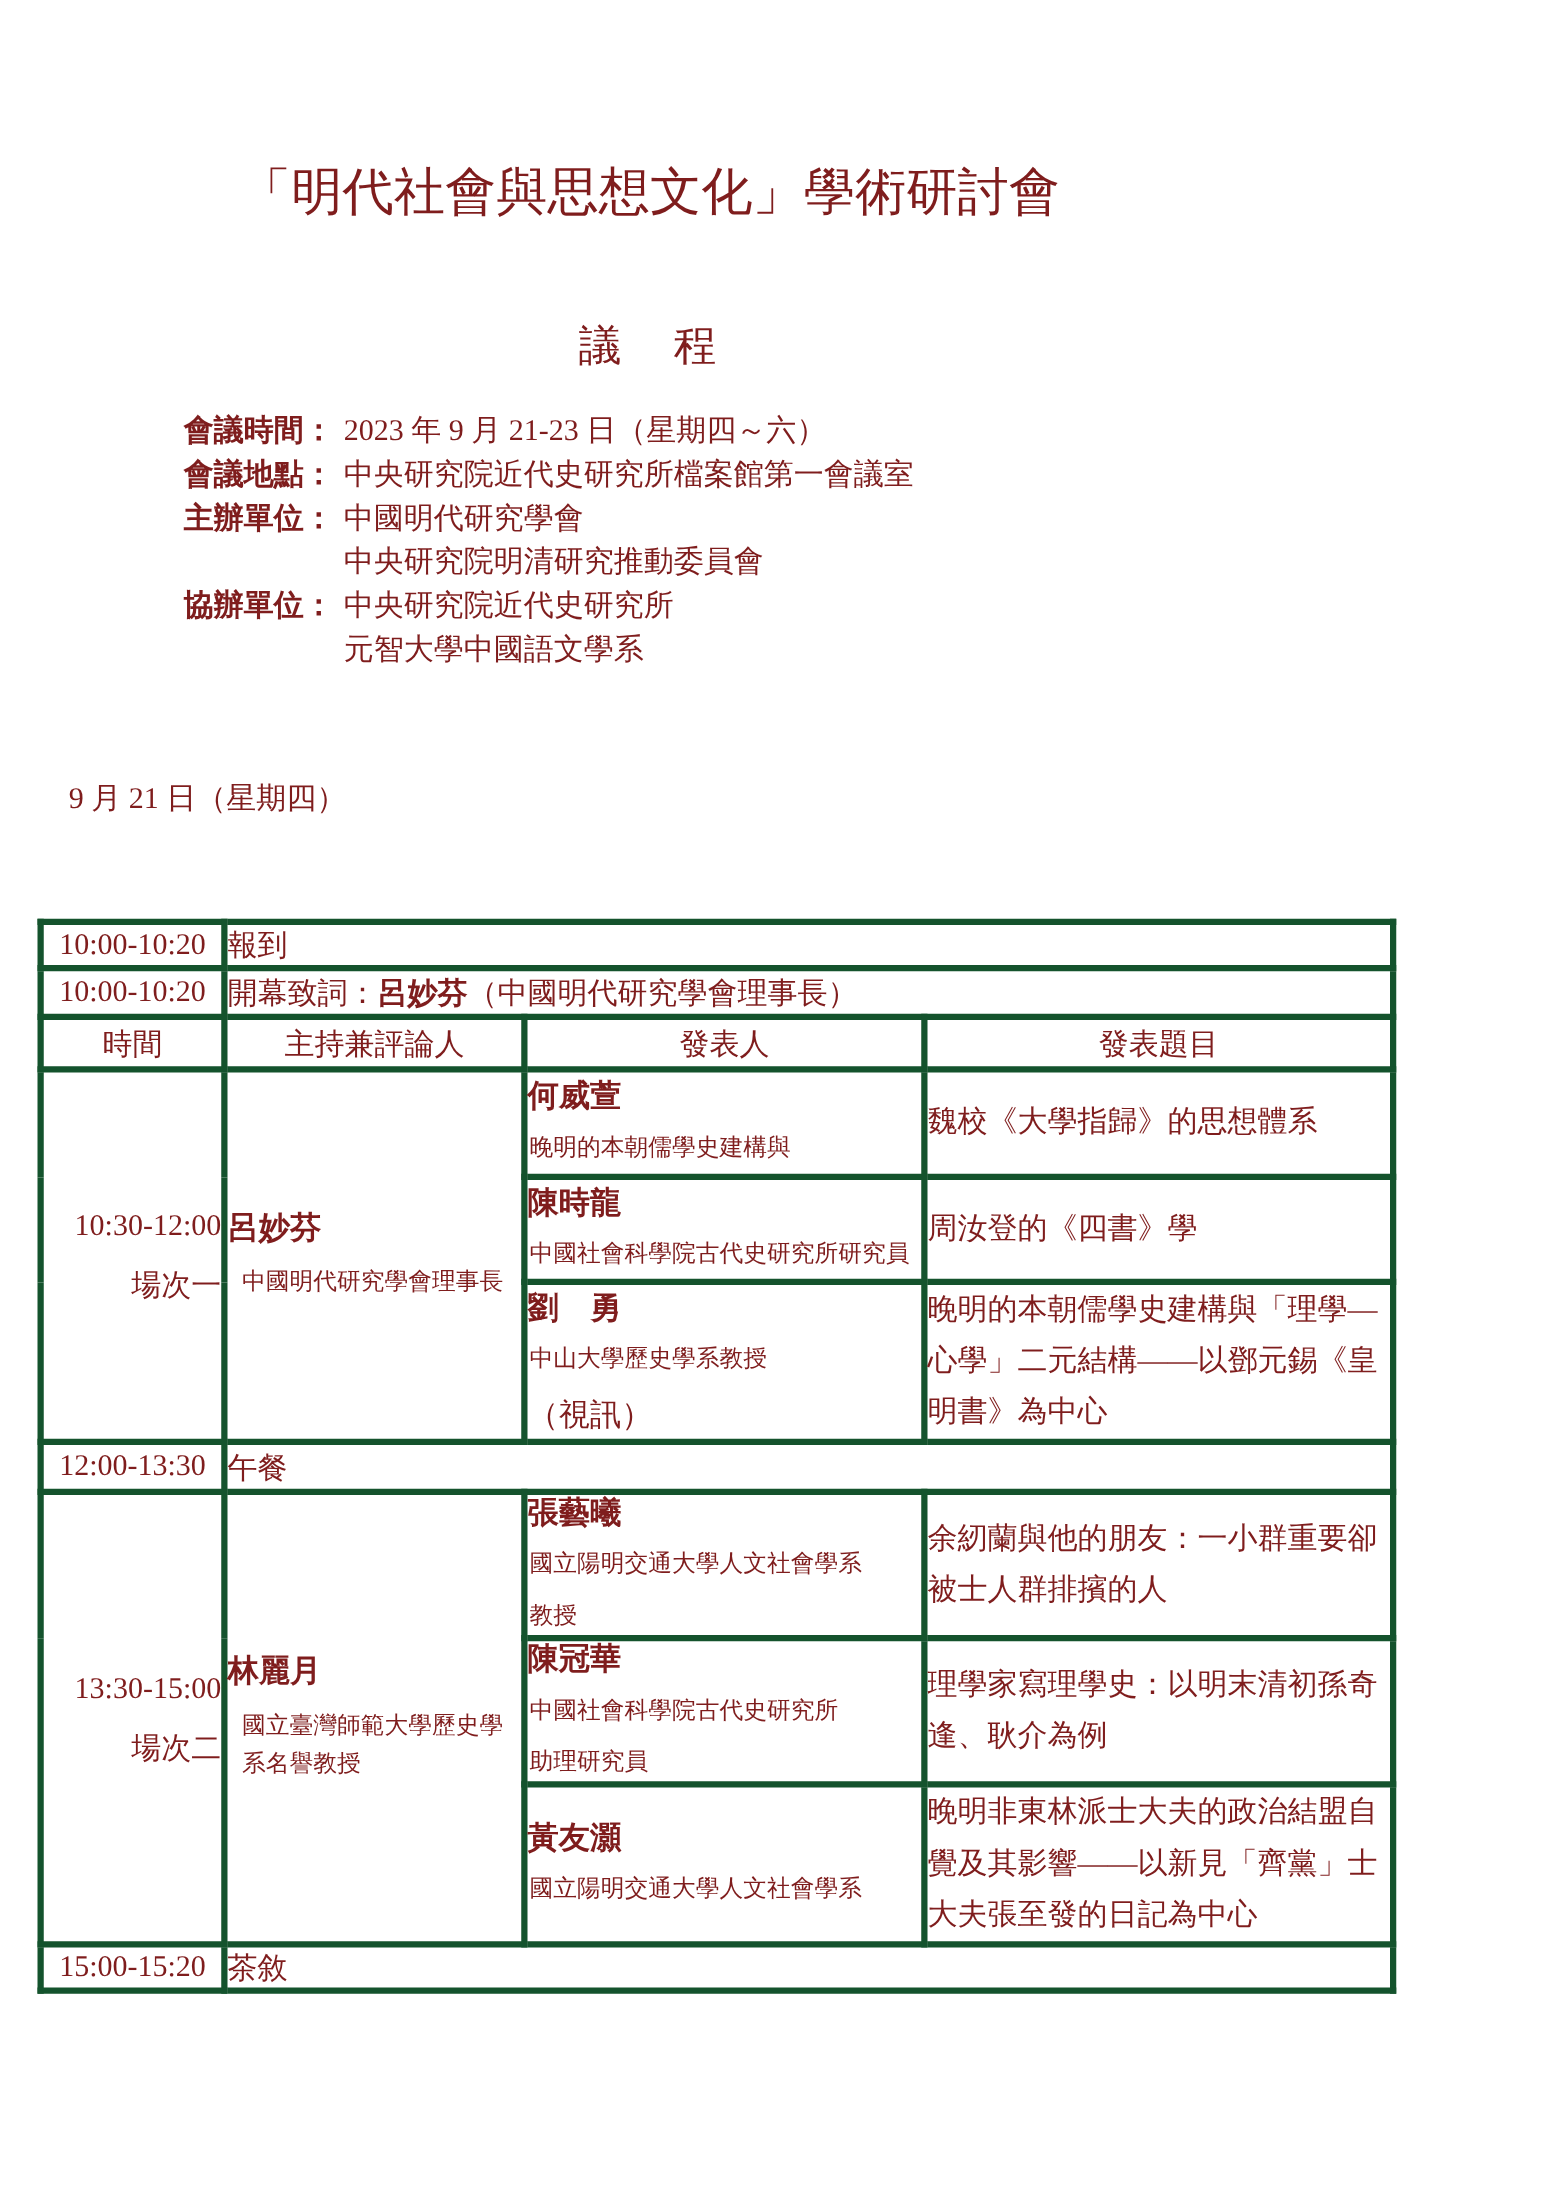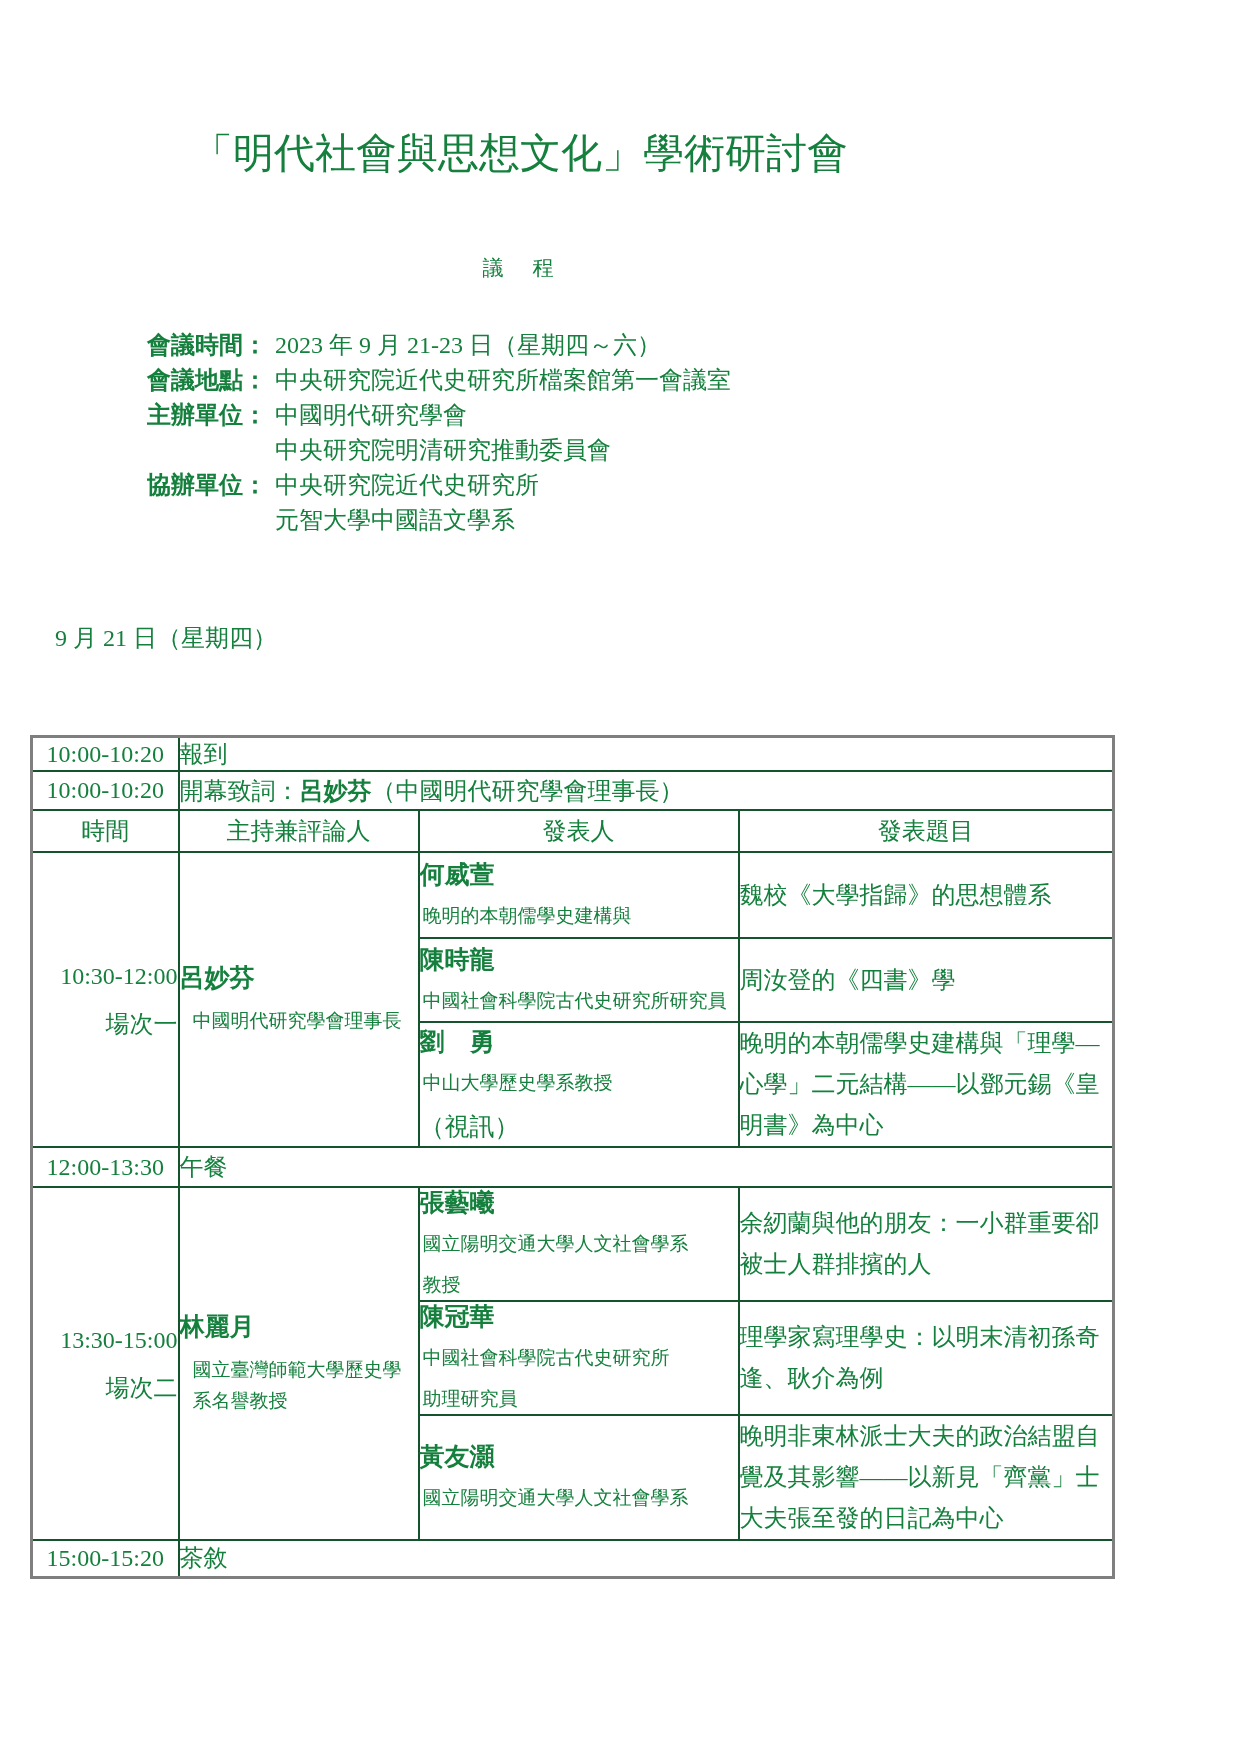--- a/index.html
+++ b/index.html
@@ -1,49 +1,49 @@
 <!DOCTYPE html>
 <html><head>
 <meta charset="utf-8">
 <style>
   html,body { margin:0; padding:0; background:#ffffff; }
   .page {
     position:relative;
     width:1241px; height:1755px;
     background:#ffffff;
-    color:#15803d;
+    color:#7f1d1d;
     font-family:"Liberation Serif","DejaVu Serif",serif;
     overflow:hidden;
   }
   .doc-title {
     position:absolute; top:126px; left:25px; width:990px;
     text-align:center; font-size:41px; white-space:nowrap;
   }
   .doc-subtitle {
     position:absolute; top:254px; left:25px; width:990px;
-    text-align:center; font-size:21px; letter-spacing:4px;
+    text-align:center; font-size:34px; letter-spacing:4px;
   }
   .info-block {
     position:absolute; top:328px; left:147px;
     font-size:24px; line-height:35px;
   }
   .info-line { white-space:nowrap; }
   .info-label { display:inline-block; width:128px; font-weight:bold; }
   .day-heading {
     position:absolute; top:622px; left:55px;
     font-size:24px; white-space:nowrap;
   }
   table.agenda {
     position:absolute; top:735px; left:30px;
     width:1082px; border-collapse:collapse; table-layout:fixed;
     border:3px solid #7f7f7f;
     font-size:24px;
   }
   table.agenda td {
-    border:2px solid #14532d;
+    border:5px solid #14532d;
     vertical-align:middle;
     padding:0;
   }
   tr.sep > td { border-top:2px solid #eab308; }
   .c-time { text-align:center; }
   .c-label { text-align:left; padding-left:14px; }
   .c-head { text-align:center; }
   .speaker-bold { font-weight:bold; }
   .time-stack div { text-align:right; line-height:34px; }
   .time-stack .sess-no { margin-top:14px; }

